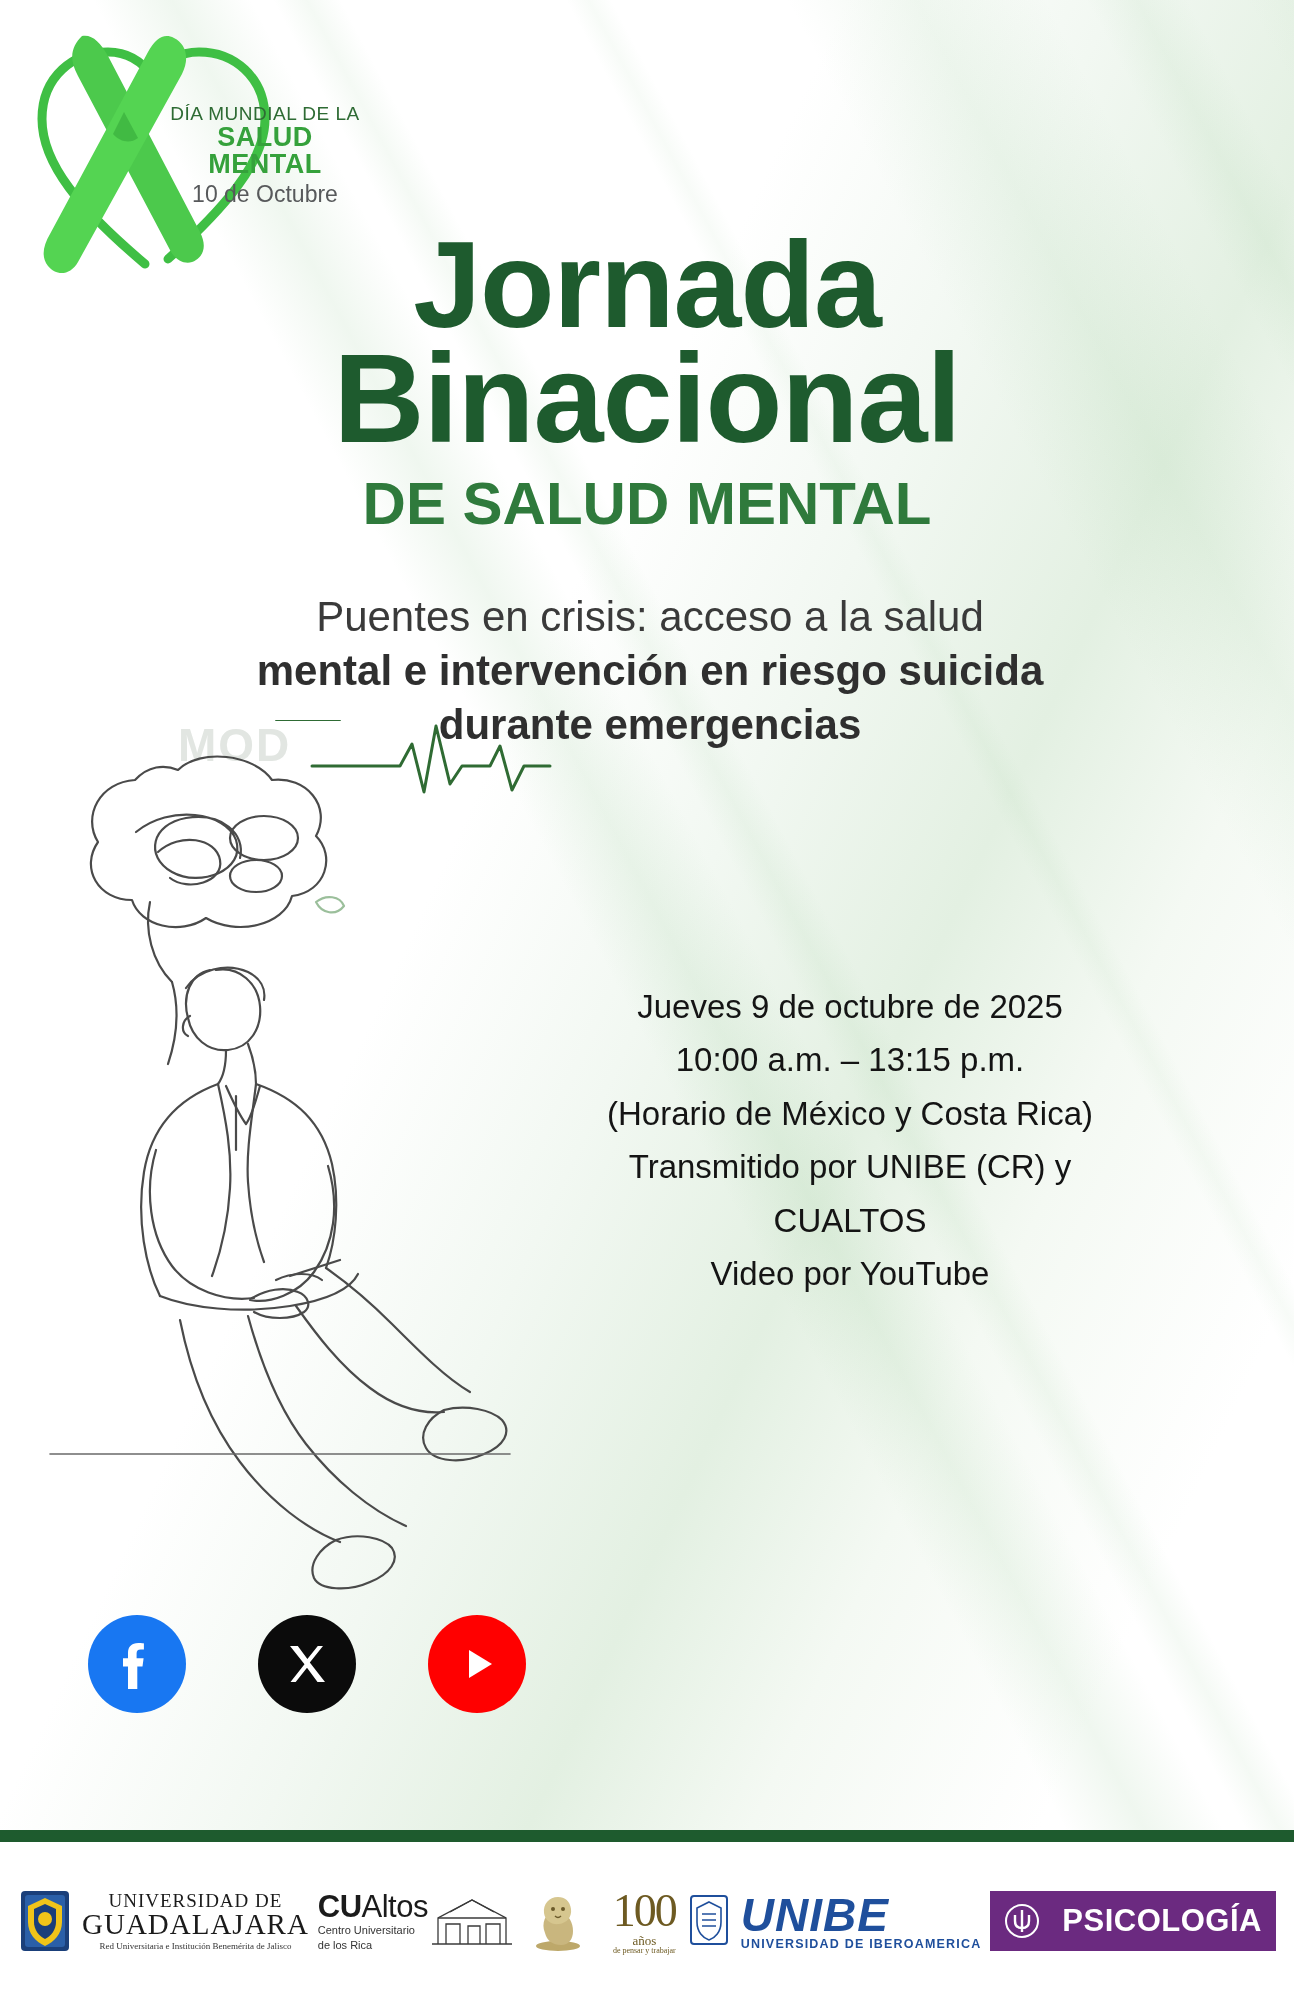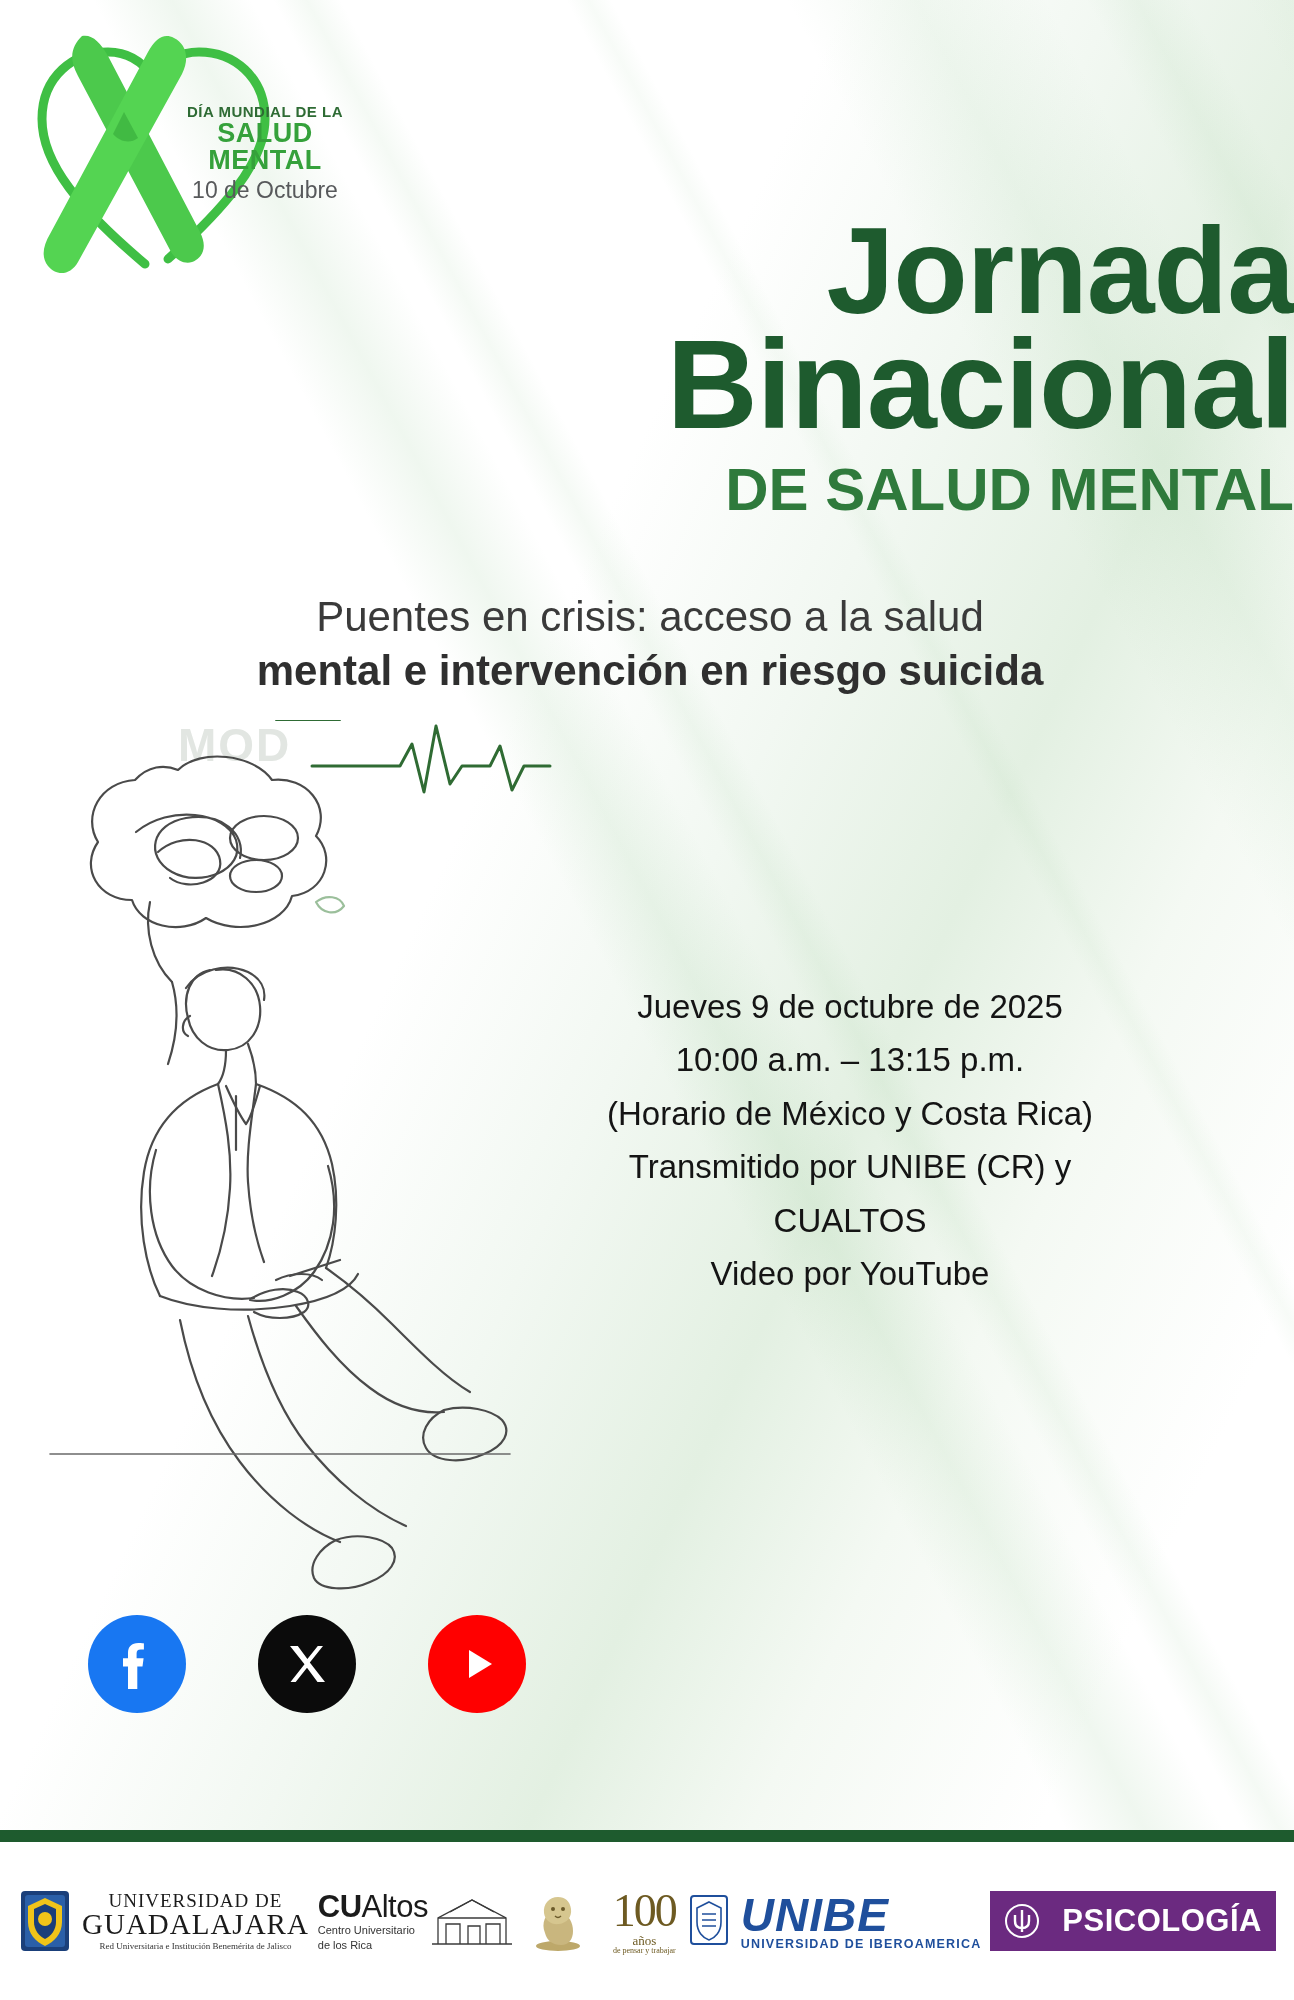--- a/index.html
+++ b/index.html
@@ -51,46 +51,46 @@
   }
   .wmhd-text {
     position: absolute;
     left: 150px;
     top: 90px;
     width: 190px;
     text-align: center;
     line-height: 1.05;
   }
   .wmhd-top {
-    font-size: 15px;
+    font-size: 19px;
     letter-spacing: .5px;
     color: #2e6b34;
-    font-weight: 700;
+    font-weight: 400;
   }
   .wmhd-mid {
     font-size: 27px;
     font-weight: 800;
     color: #35a13b;
     letter-spacing: .5px;
     line-height: 1.0;
   }
   .wmhd-date {
     font-size: 23px;
     color: #57595b;
     margin-top: 4px;
     font-family: "Liberation Sans", sans-serif;
   }
 
   
   .title-wrap {
     position: absolute;
     left: 0;
-    top: 215px;
+    top: 229px;
     width: 1294px;
-    text-align: right;
+    text-align: center;
   }
   .title-1 {
     font-size: 122px;
     font-weight: 800;
     color: #1e5b2e;
     line-height: 0.92;
     letter-spacing: -1px;
     margin: 0;
   }
   .title-2 {
@@ -316,20 +316,21 @@
 
   <div class="title-wrap">
     <div class="title-1">Jornada</div>
     <div class="title-2">Binacional</div>
     <div class="title-3">DE SALUD MENTAL</div>
   </div>
 
   <div class="subtitle">
     <div>Puentes en crisis: acceso a la salud</div>
     <div class="bolder">mental e intervención en riesgo suicida</div>
+    <div class="bolder">durante emergencias</div>
   </div>
 
   <div class="ghost-text">MOD</div>
 
   <div class="art">
     <svg width="660" height="870" viewBox="0 0 660 870">
       <g fill="none" stroke="#4a4a4a" stroke-width="2.2" stroke-linecap="round" stroke-linejoin="round">
 
         <path d="M95 60 C 60 62, 42 96, 58 122 C 40 148, 58 180, 92 180 C 100 206, 140 216, 166 198 C 196 216, 244 206, 252 176 C 286 172, 296 136, 276 116 C 292 86, 266 56, 232 60 C 214 34, 160 28, 138 50 C 124 44, 108 46, 95 60 Z"></path>
 

